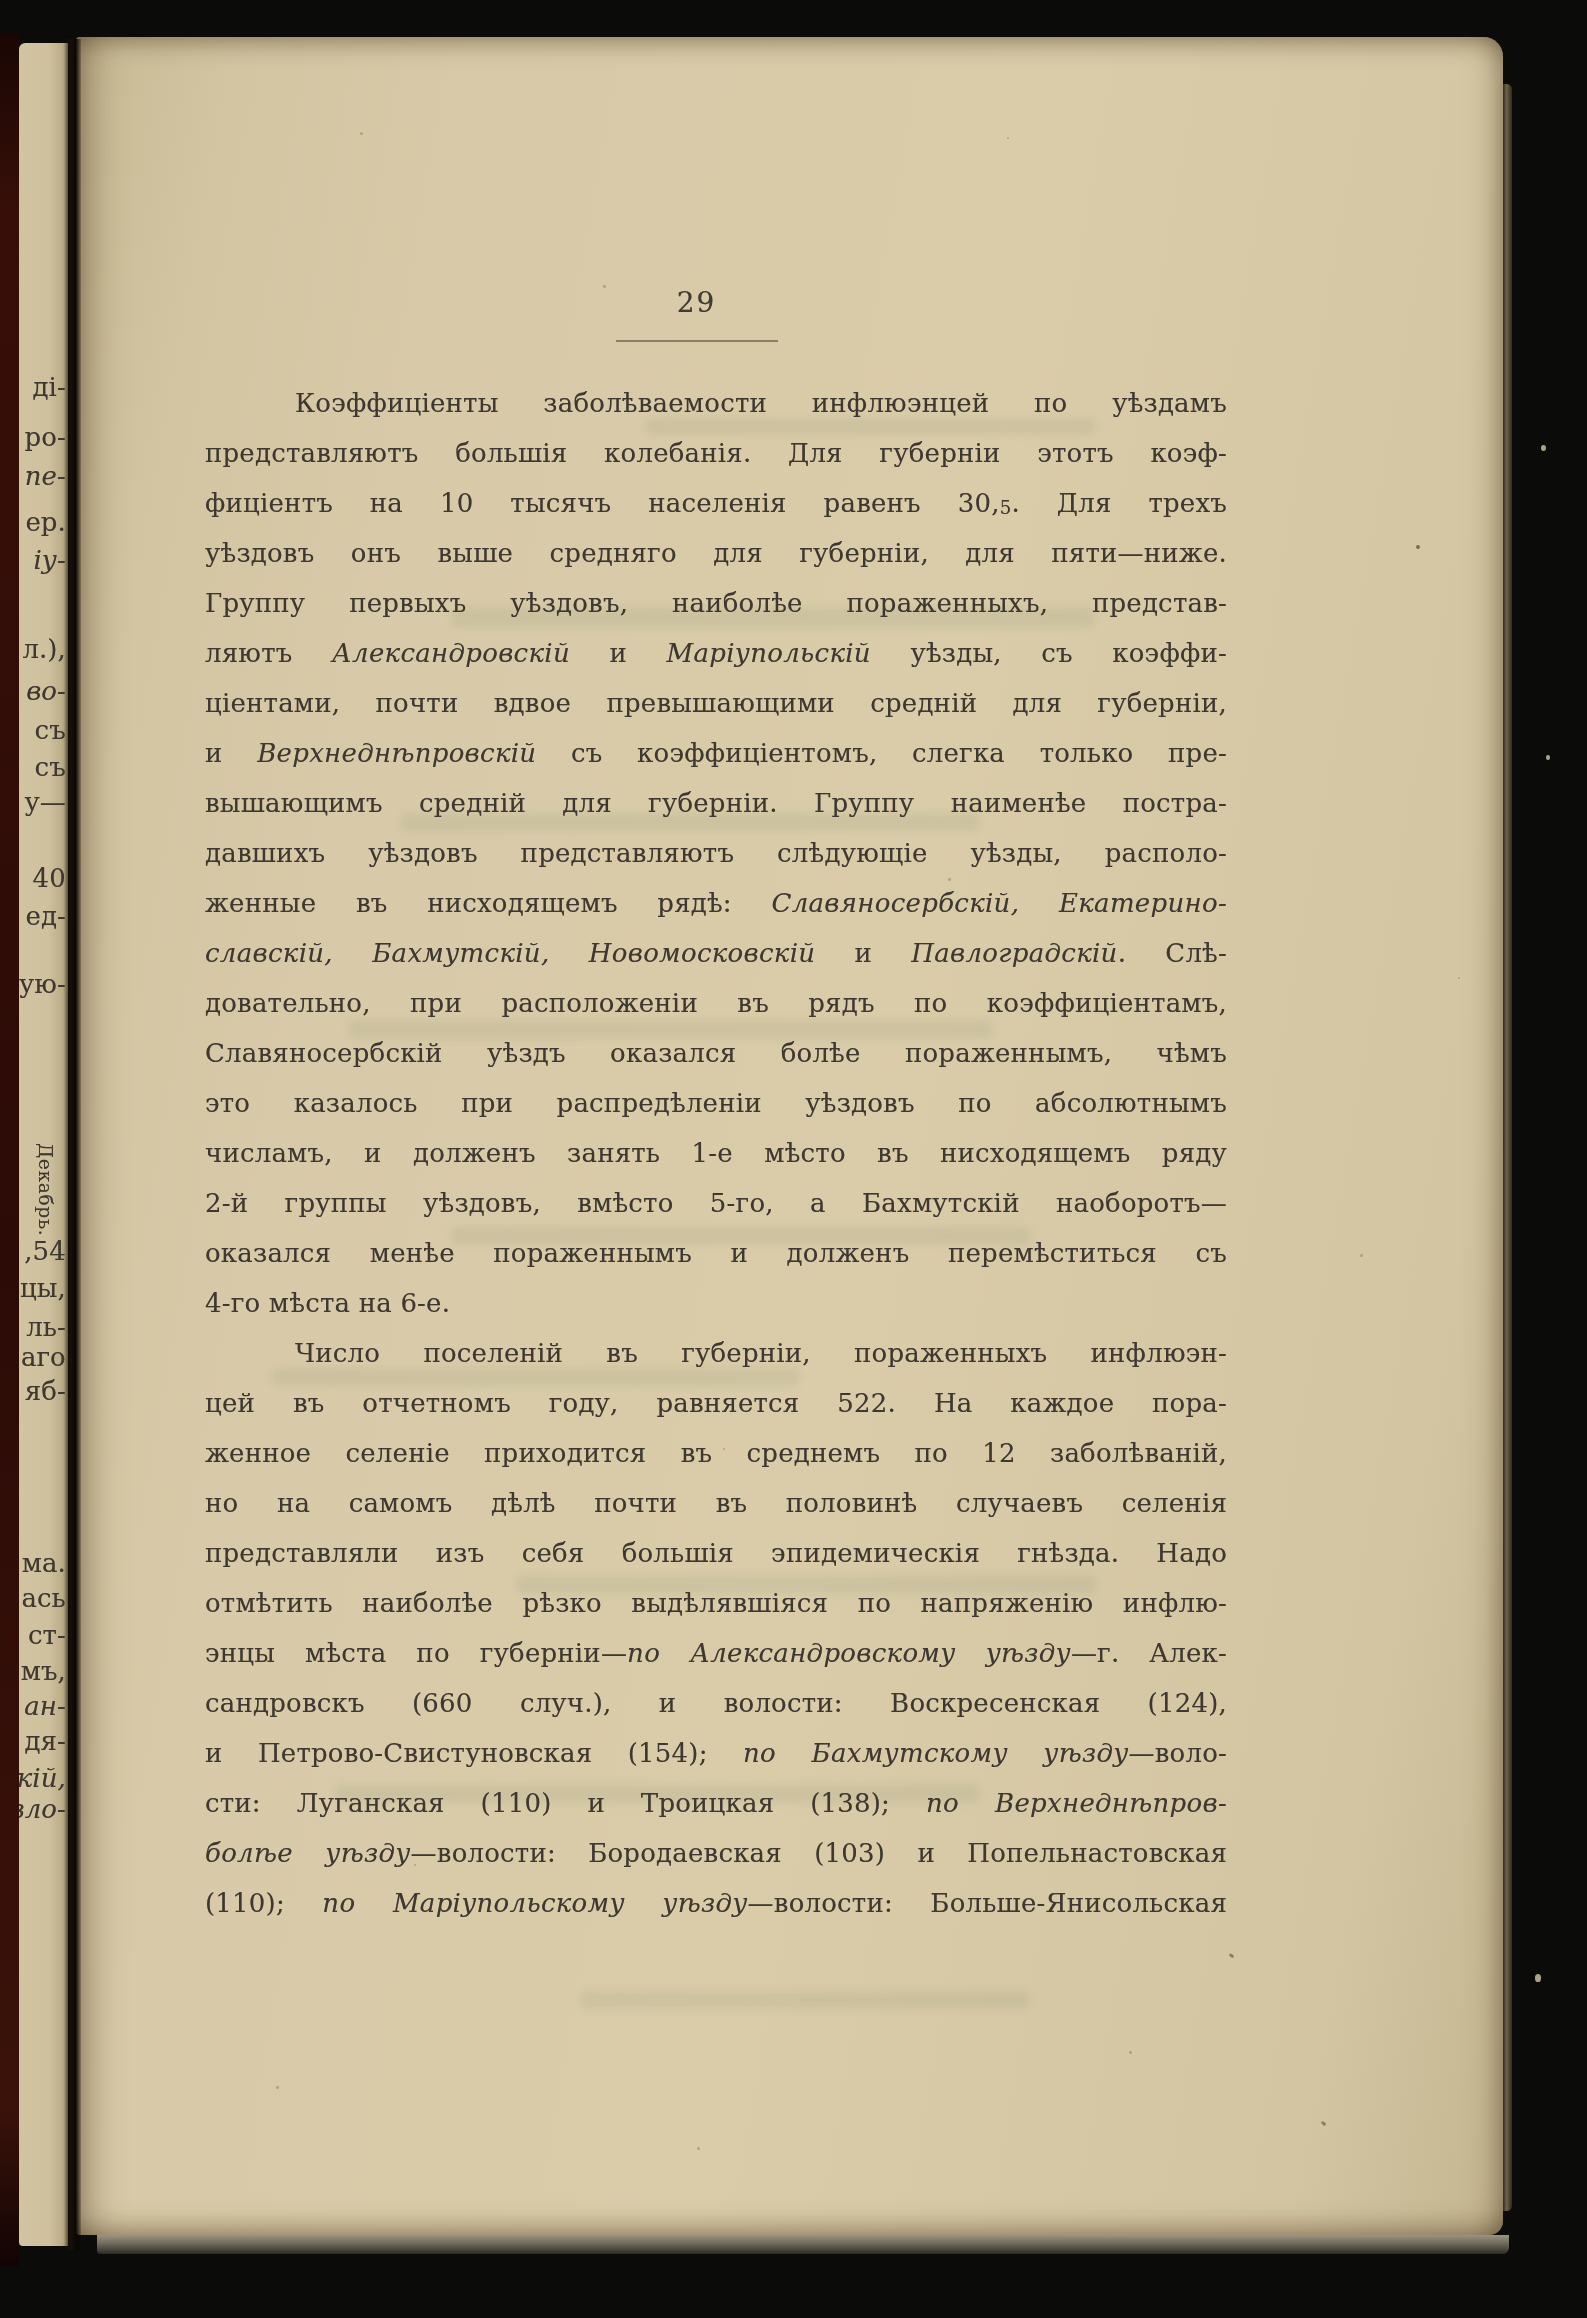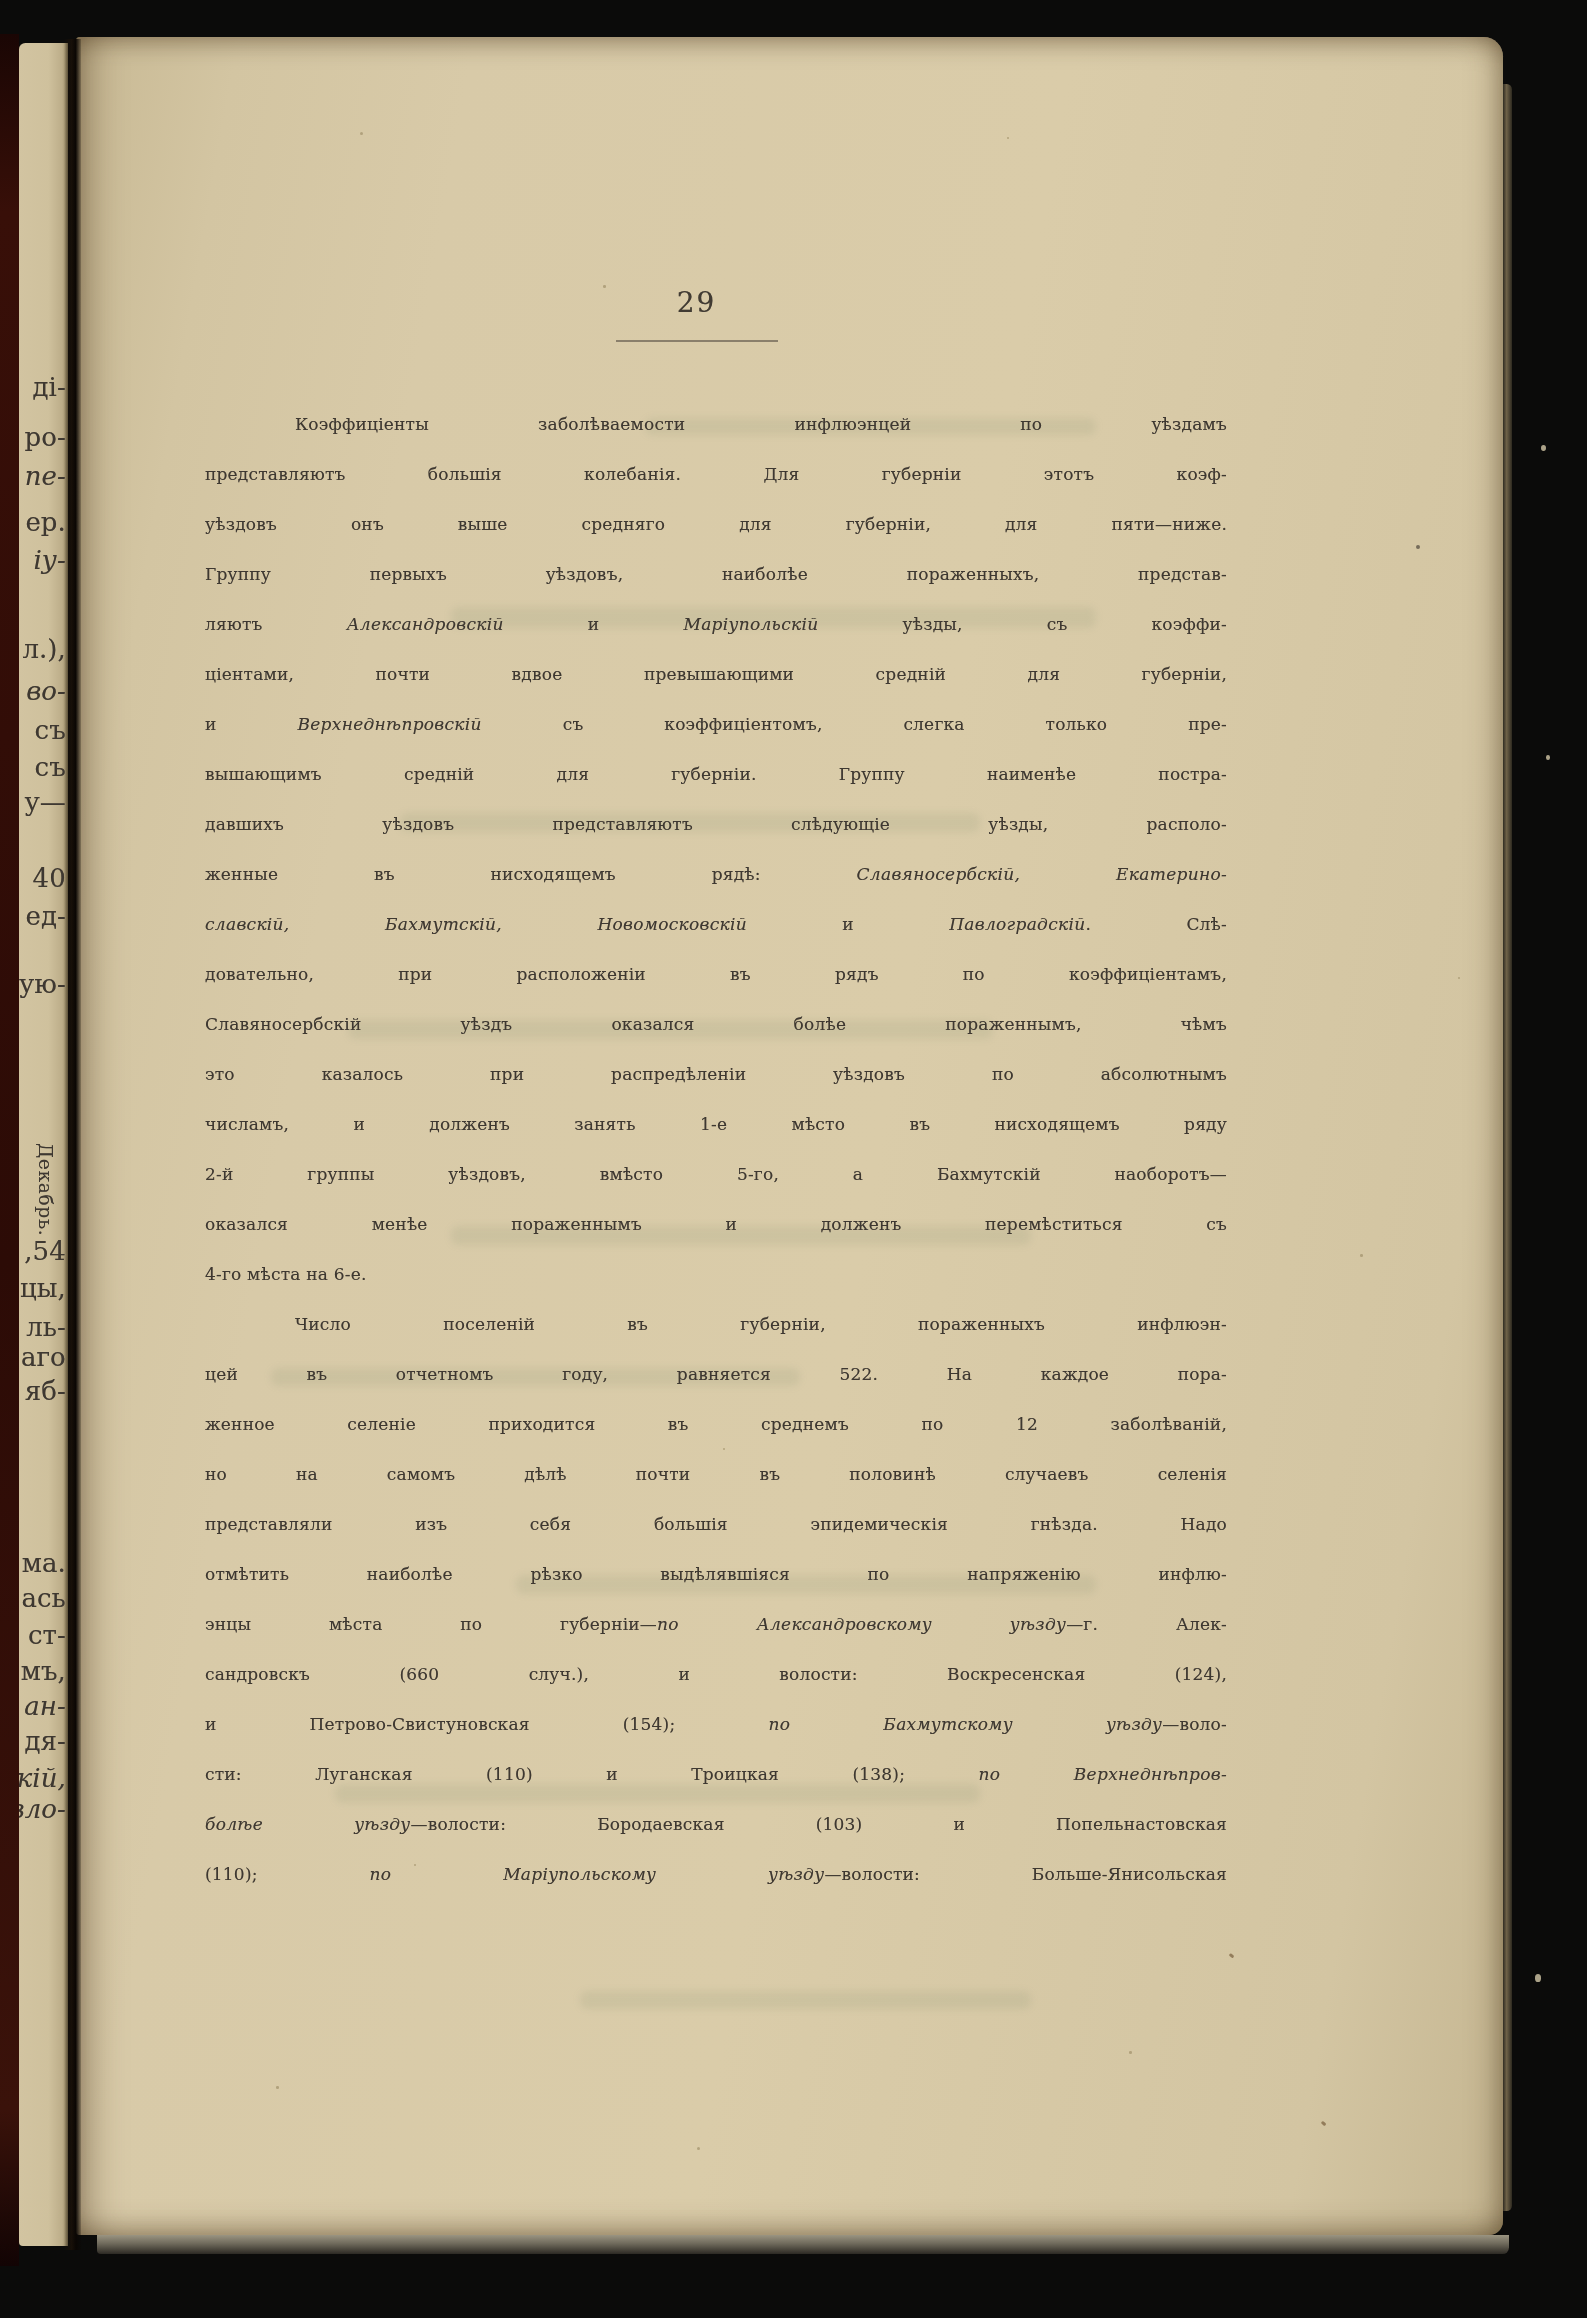--- a/index.html
+++ b/index.html
@@ -70,22 +70,22 @@
     text-align:center;font-size:28px;letter-spacing:1.9px;
     color:#413b33;text-shadow:0 0 0.6px rgba(62,56,49,.5);
     z-index:4;
   }
   .headrule{
     position:absolute;left:616px;top:340px;width:162px;height:1.9px;
     background:#7b7260;opacity:.85;z-index:4;
   }
   
   .body-text{
-    position:absolute;left:205px;top:399px;width:1022px;z-index:4;
-    font-size:17px;letter-spacing:0.2px;
+    position:absolute;left:205px;top:378px;width:1022px;z-index:4;
+    font-size:26px;letter-spacing:0.2px;
     text-shadow:0 0 0.6px rgba(62,56,49,.42);
   }
   .tl{
     height:50px;line-height:50px;overflow:hidden;
     text-align:justify;text-align-last:justify;
   }
   .tl.end{text-align-last:left;}
   .tl.ind{text-indent:90px;}
   .tl i{font-style:italic;letter-spacing:0.3px;}
   .sub{font-size:.7em;vertical-align:-0.1em;}
@@ -172,20 +172,21 @@
 <i class="speck pale" style="left:1541px;top:445px;width:5.2px;height:6.4px;"></i>
 <i class="speck pale" style="left:1546px;top:755px;width:3.9px;height:4.5px;"></i>
 <i class="speck pale" style="left:1535px;top:1974px;width:6.4px;height:7.7px;"></i>
 
 <div class="pagenum">29</div>
 <div class="headrule"></div>
 
 <div class="body-text">
     <div class="tl ind"><span>Коэффиціенты заболѣваемости инфлюэнцей по уѣздамъ</span></div>
     <div class="tl"><span>представляютъ большія колебанія. Для губерніи этотъ коэф-</span></div>
+    <div class="tl"><span>фиціентъ на 10 тысячъ населенія равенъ 30,</span><span class="sub">5</span><span>. Для трехъ</span></div>
     <div class="tl"><span>уѣздовъ онъ выше средняго для губерніи, для пяти—ниже.</span></div>
     <div class="tl"><span>Группу первыхъ уѣздовъ, наиболѣе пораженныхъ, представ-</span></div>
     <div class="tl"><span>ляютъ </span><i>Александровскій</i><span> и </span><i>Маріупольскій</i><span> уѣзды, съ коэффи-</span></div>
     <div class="tl"><span>ціентами, почти вдвое превышающими средній для губерніи,</span></div>
     <div class="tl"><span>и </span><i>Верхнеднѣпровскій</i><span> съ коэффиціентомъ, слегка только пре-</span></div>
     <div class="tl"><span>вышающимъ средній для губерніи. Группу наименѣе постра-</span></div>
     <div class="tl"><span>давшихъ уѣздовъ представляютъ слѣдующіе уѣзды, располо-</span></div>
     <div class="tl"><span>женные въ нисходящемъ рядѣ: </span><i>Славяносербскій, Екатерино-</i></div>
     <div class="tl"><i>славскій, Бахмутскій, Новомосковскій</i><span> и </span><i>Павлоградскій</i><span>. Слѣ-</span></div>
     <div class="tl"><span>довательно, при расположеніи въ рядъ по коэффиціентамъ,</span></div>

